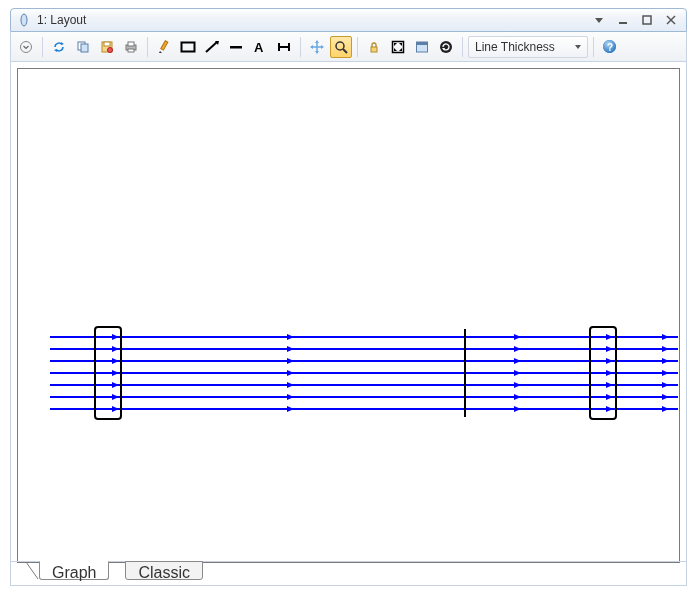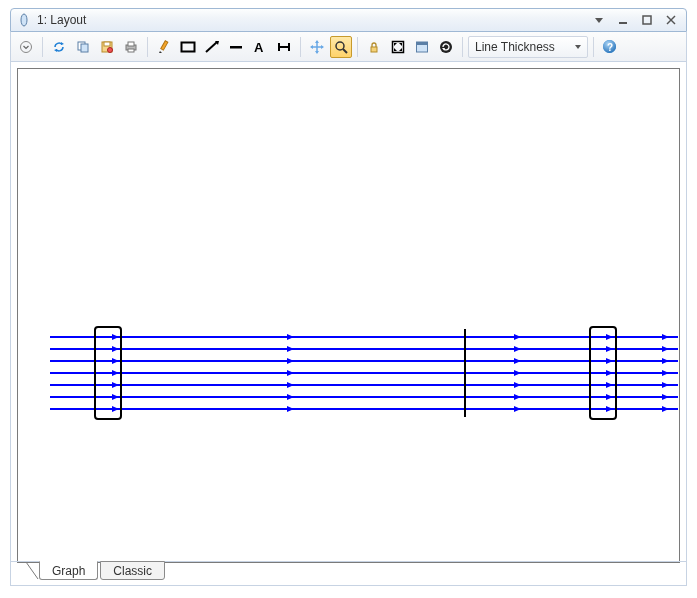--- a/index.html
+++ b/index.html
@@ -128,23 +128,23 @@
   }
   .tab-notch svg { position:absolute; top:-1px; left:0; }
   .tab {
     height: 19px;
     margin-top: -1px;
     padding: 2px 12px 0 12px;
     border: 1px solid #8a8a8a;
     border-top: 1px solid #8a8a8a;
     background: #f3f3f3;
     color: #333;
-    font-size: 12px;
+    font-size: 16px;
     border-radius: 0 0 3px 3px;
-    margin-right: 2px;
+    margin-right: 16px;
     position: relative;
     z-index: 2;
   }
   .tab.active {
     background: #fff;
     border-top-color: #fff;
   }
 </style>
 </head>
 <body>

